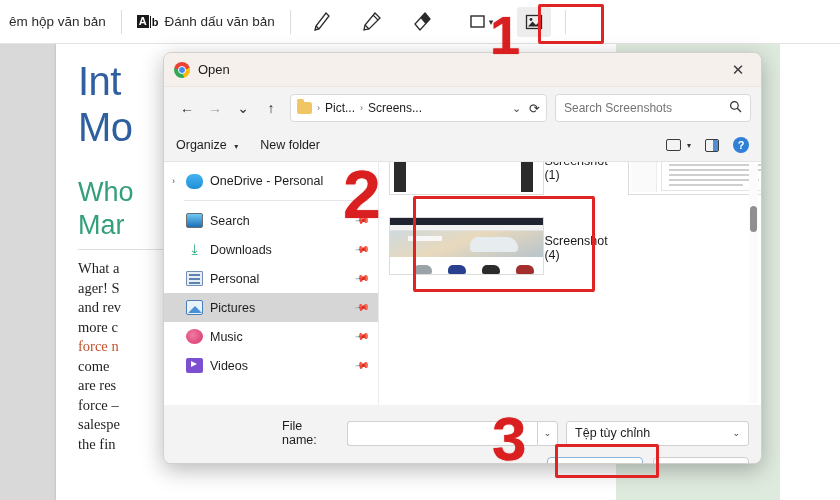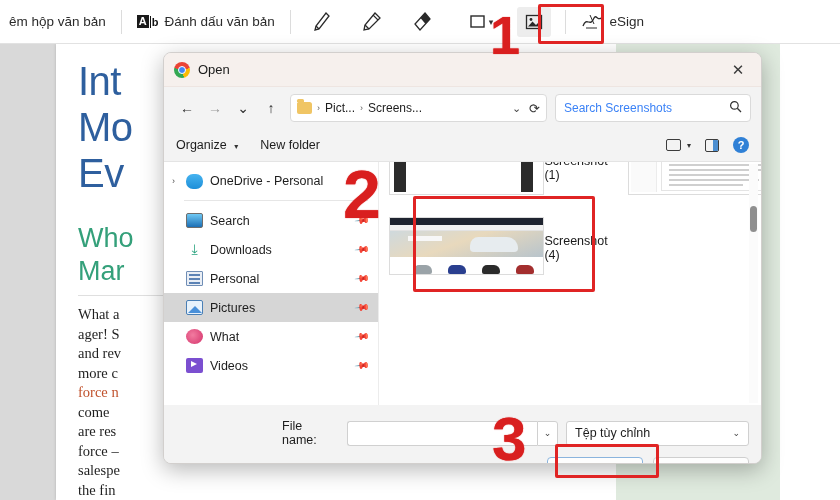--- a/index.html
+++ b/index.html
@@ -87,21 +87,21 @@
   }
   .folder-ic { width: 15px; height: 12px; background: #f0c564; border-radius: 1.5px 2.5px 2px 2px; position: relative; }
   .folder-ic::before { content:""; position:absolute; top:-3px; left:0; width:7px; height:3px; background:#f0c564; border-radius:1.5px 1.5px 0 0;}
   .crumb { font-size: 12px; color: #1d1d1d; }
   .chev { font-size: 9px; color: #5a5a5a; padding: 0 2px; }
   .addr-right { margin-left: auto; display: flex; align-items: center; gap: 8px; }
   .searchbar {
     width: 196px; height: 28px; background: #fff; border: 1px solid #dadada; border-radius: 4px;
     display: flex; align-items: center; padding: 0 8px;
   }
-  .searchbar span.ph { font-size: 12px; color: #3b82f6; }
+  .searchbar span.ph { font-size: 12px; color: #737373; }
   .searchbar .mag { margin-left: auto; font-size: 13px; color: #333; }
 
   .dlg-cmd { height: 32px; display: flex; align-items: center; padding: 0 12px; background:#f3f3f3; }
   .cmd { font-size: 12.5px; color: #1d1d1d; margin-right: 22px; }
   .cmd .caret { font-size: 8px; margin-left: 4px; color: #333; }
   .cmd-right { margin-left: auto; display:flex; align-items:center; gap: 14px; }
   .viewic { width: 15px; height: 12px; border: 1.6px solid #3c3c3c; border-radius: 2px; }
   .paneic { width: 14px; height: 13px; border: 1.6px solid #3c3c3c; border-radius: 2px; position:relative; overflow:hidden;}
   .paneic::after { content:""; position:absolute; right:0; top:0; bottom:0; width: 5px; background:#4d8fd1; }
   .helpic { width: 16px; height: 16px; border-radius: 50%; background: #2f80d6; color:#fff;
@@ -205,21 +205,20 @@
 
 <div id="root">
 
   <div class="bg-app">
 
     <div class="doc-area">
       <div class="page">
         <h1>
           <span>Int</span><br>
           <span>Mo</span><br>
-          <span>Ev</span>
         </h1>
         <h2>
           <span>Who</span><br>
           <span>Mar</span>
         </h2>
         <div class="hr-thin"></div>
         <div class="body-text">
           <div>What a</div>
           <div>ager! S</div>
           <div>and rev</div>
@@ -282,28 +281,20 @@
       <div style="font-size:9px;color:#333;margin-left:-6px">▾</div>
 
       <div class="tb-icon-btn active" style="margin-left:24px">
         <svg width="18" height="16" viewBox="0 0 18 16">
           <rect x="1.5" y="1.5" width="15" height="13" fill="none" stroke="#2a2a2a" stroke-width="1.3"></rect>
           <circle cx="6" cy="5.5" r="1.4" fill="#2a2a2a"></circle>
           <path d="M3 12.5 L7.5 7.5 L11 11 L13 9 L15.5 12.5 Z" fill="#2a2a2a"></path>
         </svg>
       </div>
       <div class="tb-sep" style="margin-left:14px"></div>
-      <div class="tb-item">
-        <svg width="22" height="20" viewBox="0 0 22 20">
-          <path d="M2 14 C6 4, 9 16, 13 6 C15 2, 17 9, 20 6" fill="none" stroke="#2a2a2a" stroke-width="1.3"></path>
-          <path d="M5 16 L16 16" stroke="#2a2a2a" stroke-width="1"></path>
-          <path d="M9 3 L13 12" stroke="#2a2a2a" stroke-width="1"></path>
-        </svg>
-        <span>eSign</span>
-      </div>
     </div>
   </div>
 
   <div class="dialog">
 
     <div class="dlg-title">
       <span class="chrome-ic"></span>
       <span class="t">Open</span>
       <span class="dlg-close">✕</span>
     </div>
@@ -379,21 +370,21 @@
         </div>
         <div class="side-row sel">
           <span class="exp"></span>
           <span class="ic ic-pics"></span>
           <span class="lbl">Pictures</span>
           <span class="pin">📌</span>
         </div>
         <div class="side-row">
           <span class="exp"></span>
           <span class="ic ic-music"></span>
-          <span class="lbl">What</span>
+          <span class="lbl">Music</span>
           <span class="pin">📌</span>
         </div>
         <div class="side-row">
           <span class="exp"></span>
           <span class="ic ic-video"></span>
           <span class="lbl">Videos</span>
           <span class="pin">📌</span>
         </div>
       </div>
 

